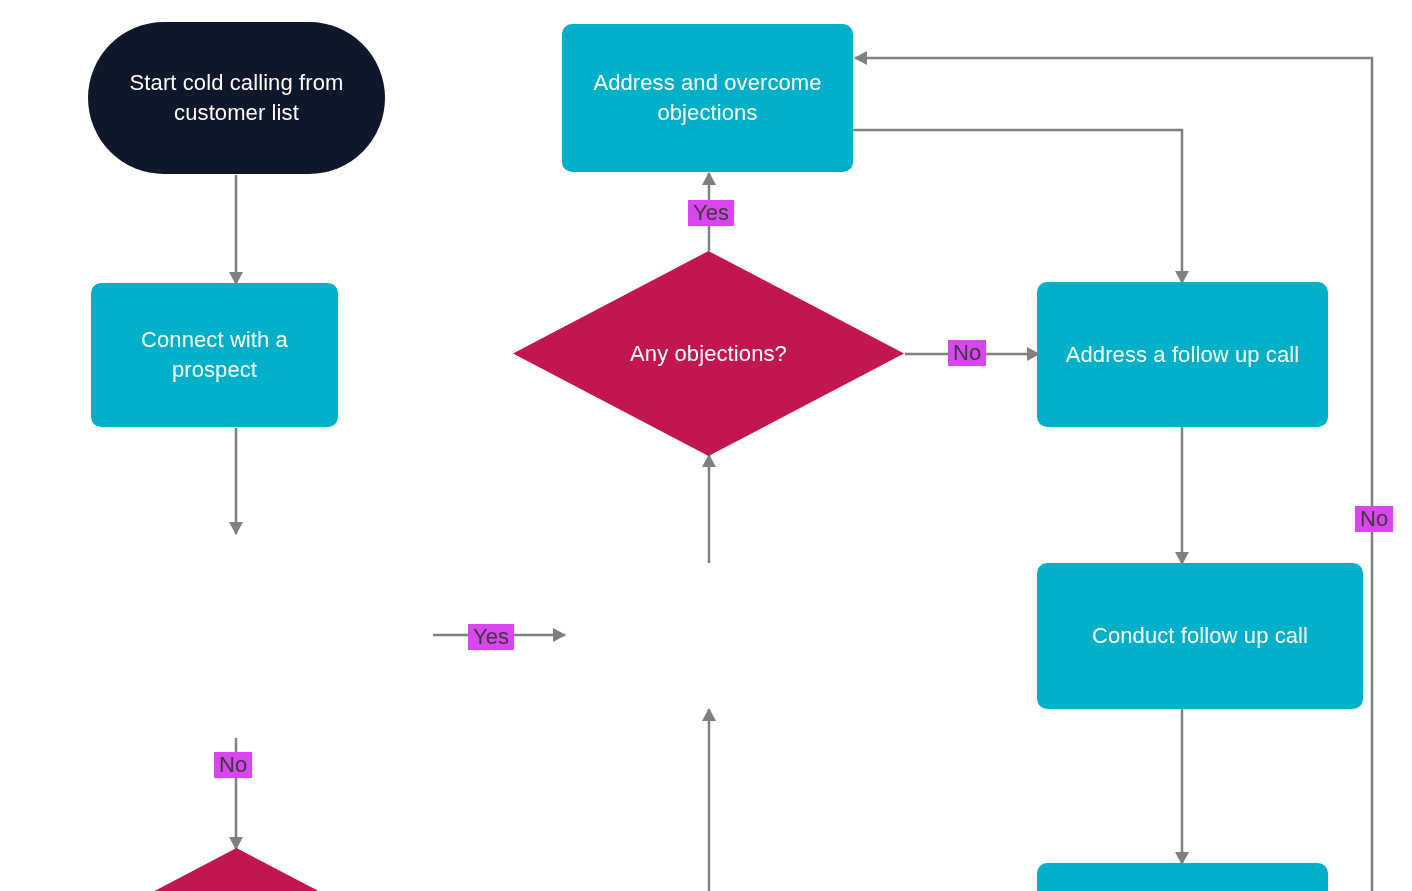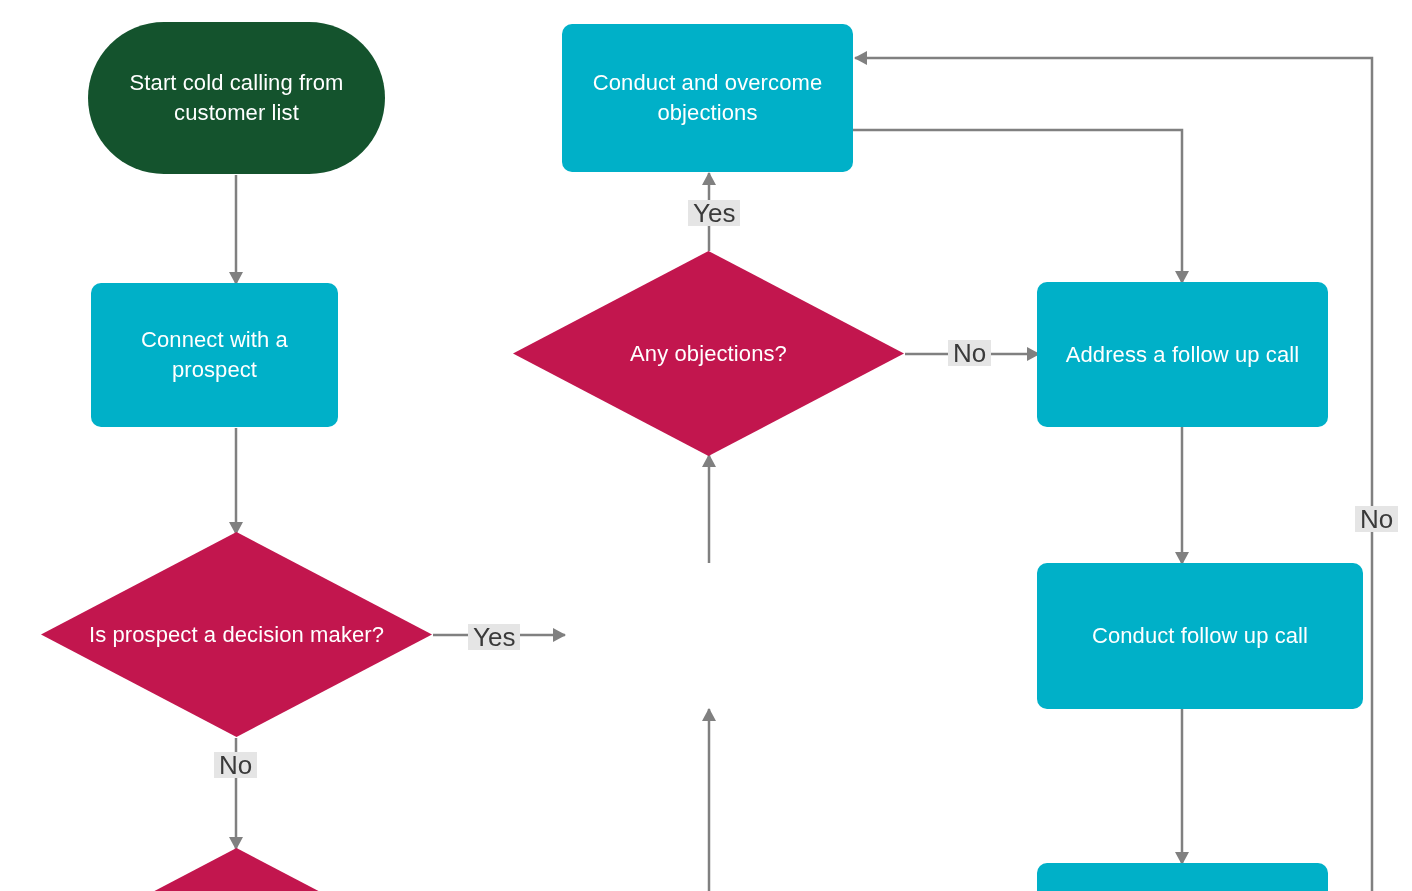--- a/index.html
+++ b/index.html
@@ -36,21 +36,21 @@
     letter-spacing: 0.1px;
     box-sizing: border-box;
     padding: 4px 14px;
     z-index: 3;
   }
   .node.process {
     background: #00b0c8;
     border-radius: 10px;
   }
   .node.terminator {
-    background: #14532d;
+    background: #0f172a;
     border-radius: 999px;
   }
   .node.decision {
     background: transparent;
   }
   .node.decision .dia-shape {
     position: absolute;
     left: 0;
     top: 0;
     width: 100%;
@@ -59,23 +59,23 @@
     clip-path: polygon(50% 0%, 100% 50%, 50% 100%, 0% 50%);
     z-index: 0;
   }
   .node.decision .dia-label {
     position: relative;
     z-index: 1;
   }
   .edge-label {
     position: absolute;
     color: #3a3a3a;
-    font-size: 26px;
+    font-size: 22px;
     line-height: 24px;
-    background: #e5e5e5;
+    background: #d946ef;
     padding: 1px 5px;
     white-space: nowrap;
     z-index: 4;
   }
 </style>
 </head>
 <body>
 
 <div id="canvas">
 
@@ -118,32 +118,28 @@
   </svg>
 
   <div class="node terminator" style="left:88px; top:22px; width:297px; height:152px;">
     <span>Start cold calling from customer list</span>
   </div>
 
   <div class="node process" style="left:91px; top:283px; width:247px; height:144px;">
     <span>Connect with a prospect</span>
   </div>
 
-  <div class="node decision" style="left:41px; top:532px; width:391px; height:205px;">
-    <span class="dia-shape"></span>
-    <span class="dia-label">Is prospect a decision maker?</span>
-  </div>
 
   <div class="node decision" style="left:41px; top:848px; width:391px; height:205px;">
     <span class="dia-shape"></span>
     <span class="dia-label"></span>
   </div>
 
   <div class="node process" style="left:562px; top:24px; width:291px; height:148px;">
-    <span>Conduct and overcome objections</span>
+    <span>Address and overcome objections</span>
   </div>
 
   <div class="node decision" style="left:513px; top:251px; width:391px; height:205px;">
     <span class="dia-shape"></span>
     <span class="dia-label">Any objections?</span>
   </div>
 
 
   <div class="node process" style="left:1037px; top:282px; width:291px; height:145px;">
     <span>Address a follow up call</span>

